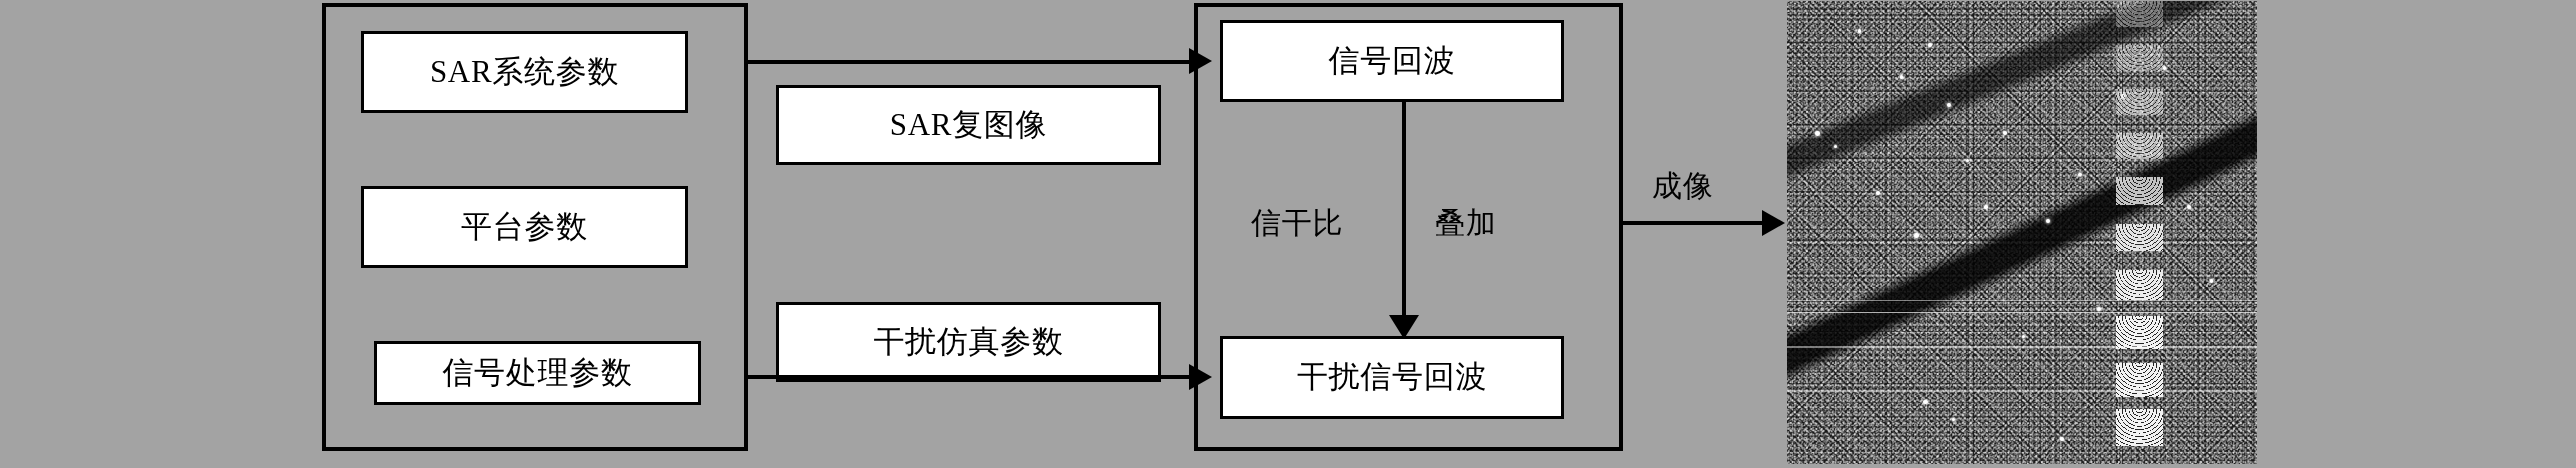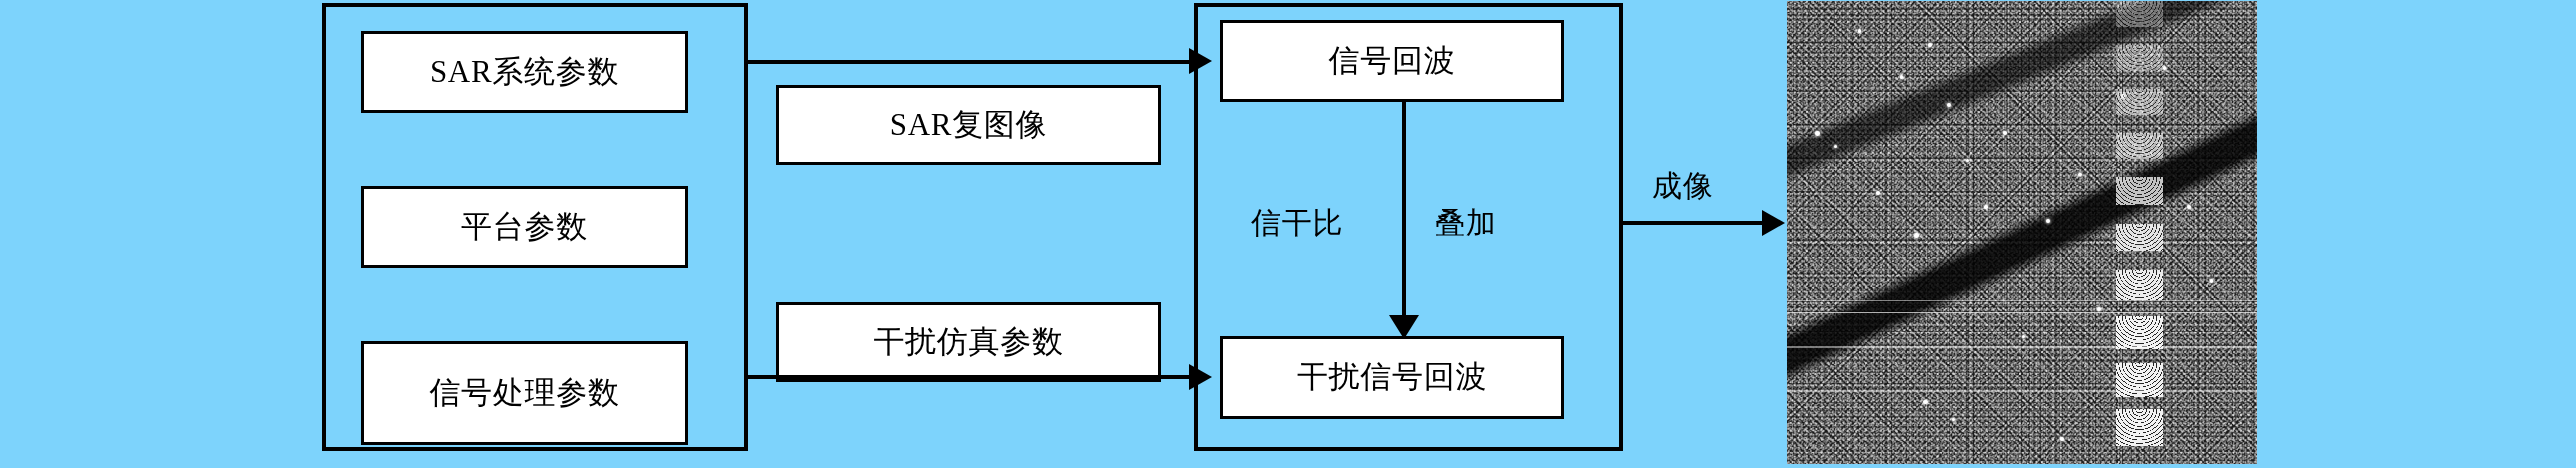--- a/index.html
+++ b/index.html
@@ -5,21 +5,21 @@
 <style>
   html, body {
     margin: 0;
     padding: 0;
     background: #ffffff;
   }
   #canvas {
     position: relative;
     width: 2576px;
     height: 468px;
-    background: #7dd3fc;
+    background: #a3a3a3;
     font-family: "Liberation Serif", "DejaVu Serif", serif;
     color: #000000;
     overflow: hidden;
     text-decoration: underline;
   }
 
   
   .container-box {
     position: absolute;
     box-sizing: border-box;
@@ -166,21 +166,21 @@
   <div class="container-box" style="left:322px; top:3.4px; width:426px; height:448px;"></div>
 
   <div class="node-box" style="left:361px; top:31px; width:327px; height:82px;">
     <span class="node-label">SAR系统参数</span>
   </div>
 
   <div class="node-box" style="left:361px; top:186px; width:327px; height:82px;">
     <span class="node-label">平台参数</span>
   </div>
 
-  <div class="node-box" style="left:361px; top:341px; width:327px; height:104px;">
+  <div class="node-box" style="left:374px; top:341px; width:327px; height:64px;">
     <span class="node-label">信号处理参数</span>
   </div>
 
   <div class="node-box" style="left:776px; top:85px; width:385px; height:80px;">
     <span class="node-label">SAR复图像</span>
   </div>
 
   <div class="node-box" style="left:776px; top:302px; width:385px; height:80px;">
     <span class="node-label">干扰仿真参数</span>
   </div>

